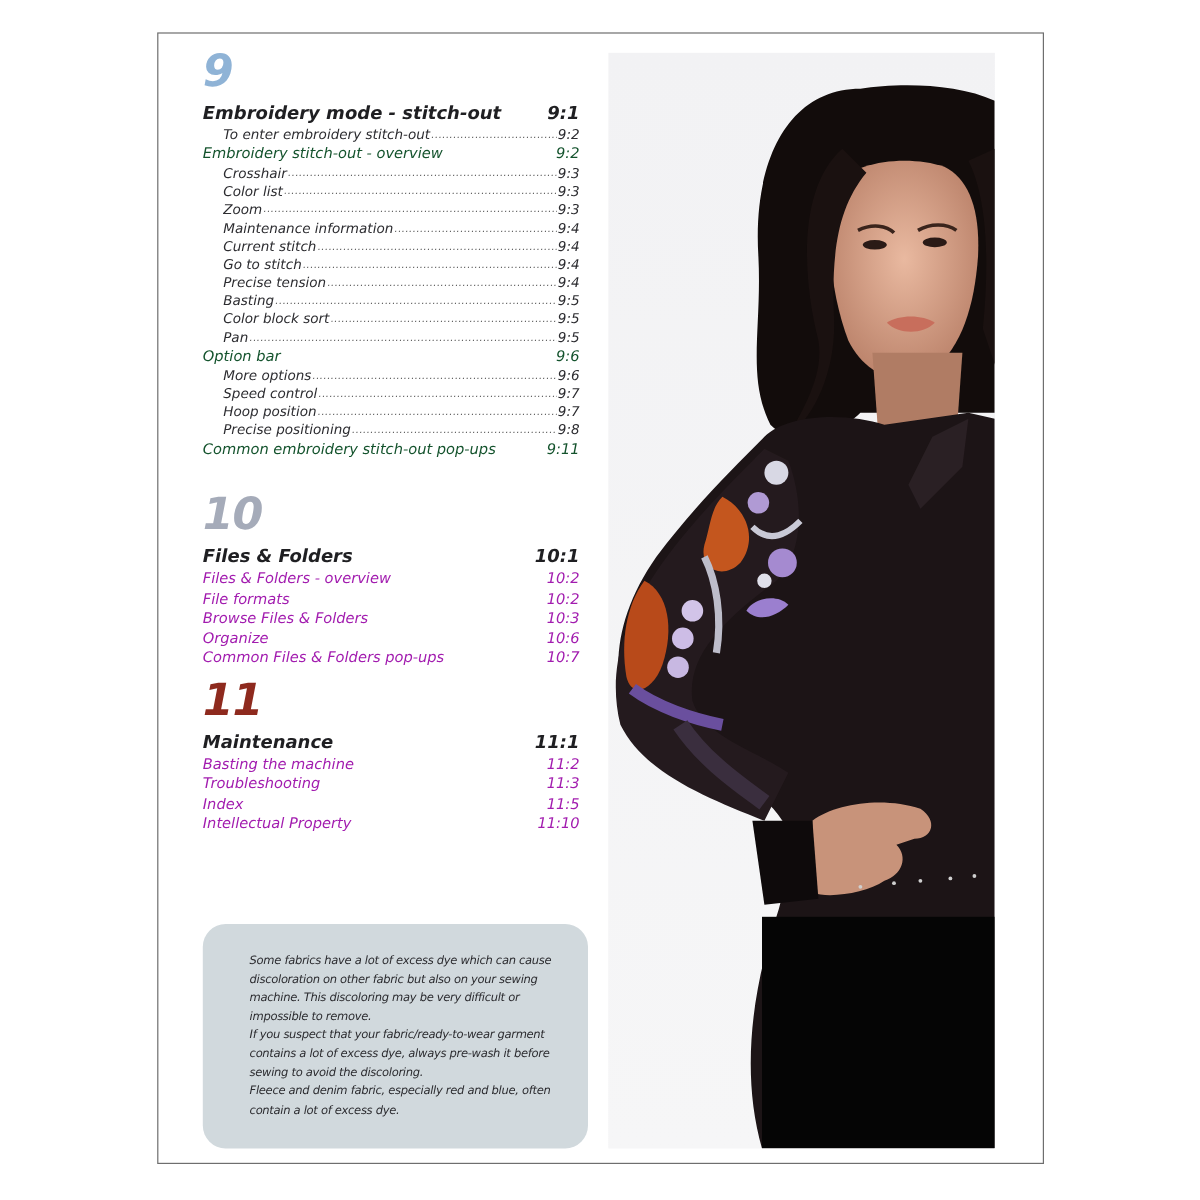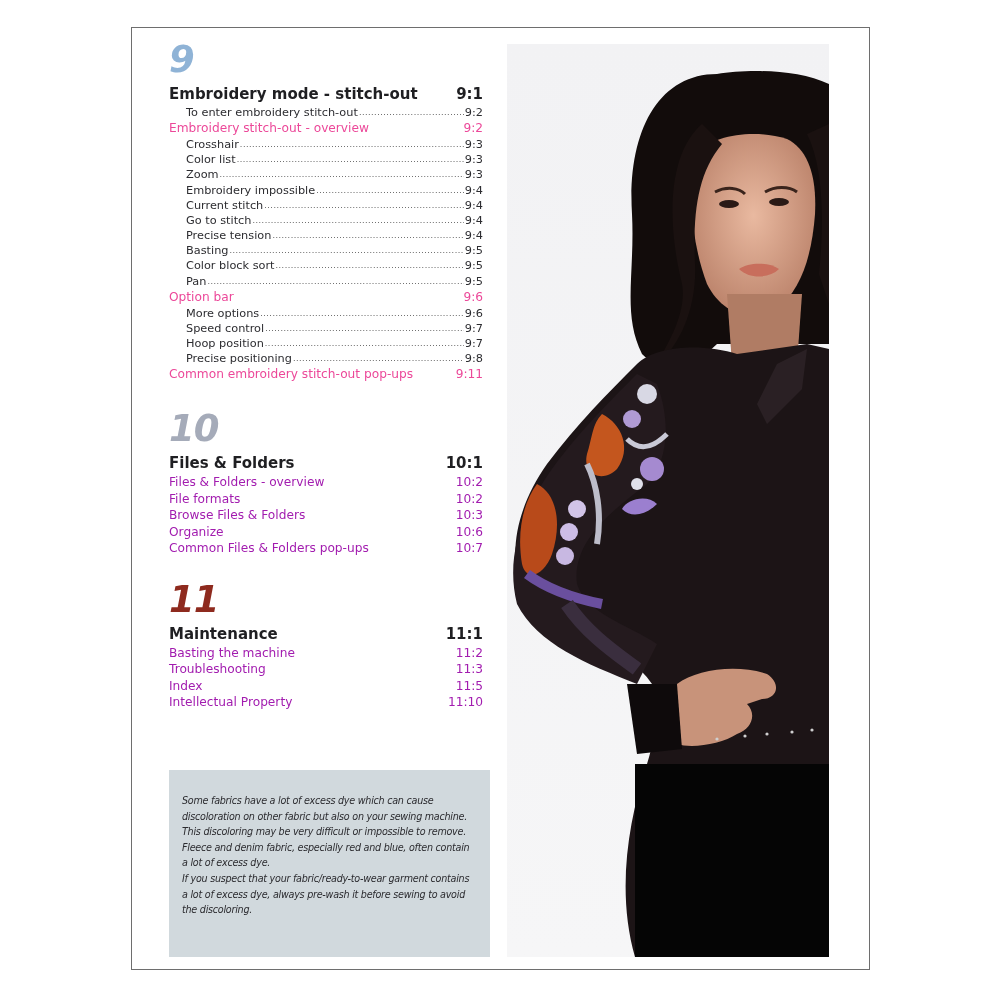--- a/index.html
+++ b/index.html
@@ -1,30 +1,30 @@
 <!DOCTYPE html>
 <html><head>
 <meta charset="utf-8">
 <style>
   html, body { margin:0; padding:0; background:#ffffff; }
   body { width:1000px; height:1000px; position:relative; overflow:hidden; font-family:"DejaVu Sans", sans-serif; }
   .page { position:absolute; left:131px; top:27px; width:739px; height:943px; border:1px solid #6e6e6e; box-sizing:border-box; background:#fff; }
   .toc { position:absolute; left:169px; top:40px; width:314px; color:#1f1f22; }
   .num { font-family:"DejaVu Sans", sans-serif; font-style:italic; font-weight:bold; font-size:37px; line-height:40px; height:44px; letter-spacing:-1px; }
-  .row { display:flex; align-items:flex-start; white-space:nowrap; }
+  .row { display:flex; align-items:flex-start; white-space:nowrap;font-style:italic; }
   .row .t { flex:0 0 auto; }
   .row .dots { flex:1 1 auto; overflow:hidden; margin:0 1px; color:#555; font-size:8px; letter-spacing:0.5px; }
   .row .dots::after { content:"................................................................................................................................................................"; }
   .row .p { flex:0 0 auto; text-align:right; }
   .row .sp { flex:1 1 auto; }
   .h1 { font-size:15px; font-weight:bold; height:21px; line-height:21px; }
   .h2 { font-size:12.2px; height:16.5px; line-height:16.5px; color:#a21caf; }
   .h3 { font-size:11.3px; height:15.2px; line-height:15.2px; padding-left:17px; color:#2c2c30; }
-  .h2b { font-size:12.2px; height:16.8px; line-height:16.8px; color:#ec4899; }
-  .note { position:absolute; left:169px; top:770px; width:321px; height:187px; background:#d1d9dd; box-sizing:border-box; padding:23px 20px 0 13px; }
+  .h2b { font-size:12.2px; height:16.8px; line-height:16.8px; color:#14532d; }
+  .note { position:absolute; left:169px; top:770px; width:321px; height:187px; background:#d1d9dd; box-sizing:border-box; padding:23px 20px 0 39px;border-radius:19px; }
   .note p { margin:0; font-style:italic; font-size:9.6px; line-height:15.6px; color:#2b2b2f; letter-spacing:-0.25px; }
   .photo { position:absolute; left:507px; top:44px; width:322px; height:913px; overflow:hidden; background:#f3f3f5; }
 </style>
 </head>
 <body>
 
 <div class="page"></div>
 
 <div class="toc">
 
@@ -53,21 +53,21 @@
       <span class="t">Color list</span>
       <span class="dots"></span>
       <span class="p">9:3</span>
     </div>
   <div class="row h3">
       <span class="t">Zoom</span>
       <span class="dots"></span>
       <span class="p">9:3</span>
     </div>
   <div class="row h3">
-      <span class="t">Embroidery impossible</span>
+      <span class="t">Maintenance information</span>
       <span class="dots"></span>
       <span class="p">9:4</span>
     </div>
   <div class="row h3">
       <span class="t">Current stitch</span>
       <span class="dots"></span>
       <span class="p">9:4</span>
     </div>
   <div class="row h3">
       <span class="t">Go to stitch</span>
@@ -150,21 +150,21 @@
       <span class="t">Organize</span>
       <span class="sp"></span>
       <span class="p">10:6</span>
     </div>
   <div class="row h2">
       <span class="t">Common Files &amp; Folders pop-ups</span>
       <span class="sp"></span>
       <span class="p">10:7</span>
     </div>
 
-  <div class="num" style="color:#8e2a1e; margin-top:23px">11</div>
+  <div class="num" style="color:#8e2a1e; margin-top:7px">11</div>
   <div class="row h1">
     <span class="t">Maintenance</span>
       <span class="sp"></span>
     <span class="p">11:1</span>
   </div>
   <div class="row h2">
       <span class="t">Basting the machine</span>
       <span class="sp"></span>
       <span class="p">11:2</span>
     </div>
@@ -180,22 +180,22 @@
     </div>
   <div class="row h2">
       <span class="t">Intellectual Property</span>
       <span class="sp"></span>
       <span class="p">11:10</span>
     </div>
 </div>
 
 <div class="note">
   <p>Some fabrics have a lot of excess dye which can cause discoloration on other fabric but also on your sewing machine. This discoloring may be very difficult or impossible to remove.</p>
+  <p>If you suspect that your fabric/ready-to-wear garment contains a lot of excess dye, always pre-wash it before sewing to avoid the discoloring.</p>
   <p>Fleece and denim fabric, especially red and blue, often contain a lot of excess dye.</p>
-  <p>If you suspect that your fabric/ready-to-wear garment contains a lot of excess dye, always pre-wash it before sewing to avoid the discoloring.</p>
 </div>
 
 <div class="photo">
   <svg width="322" height="913" viewBox="0 0 322 913" xmlns="http://www.w3.org/2000/svg">
     <defs>
       <linearGradient id="bg" x1="0" y1="0" x2="0" y2="1">
         <stop offset="0" stop-color="#f2f2f4"></stop>
         <stop offset="1" stop-color="#f6f6f7"></stop>
       </linearGradient>
       <radialGradient id="skin" cx="0.5" cy="0.45" r="0.6">

